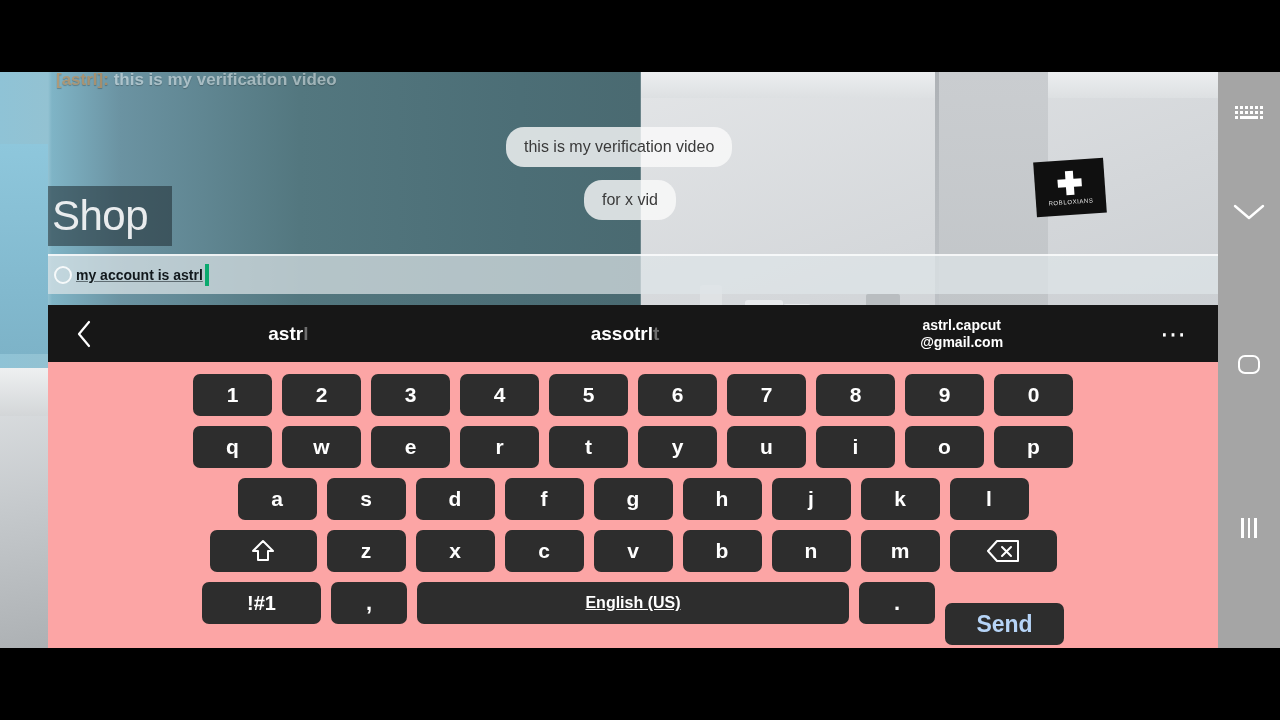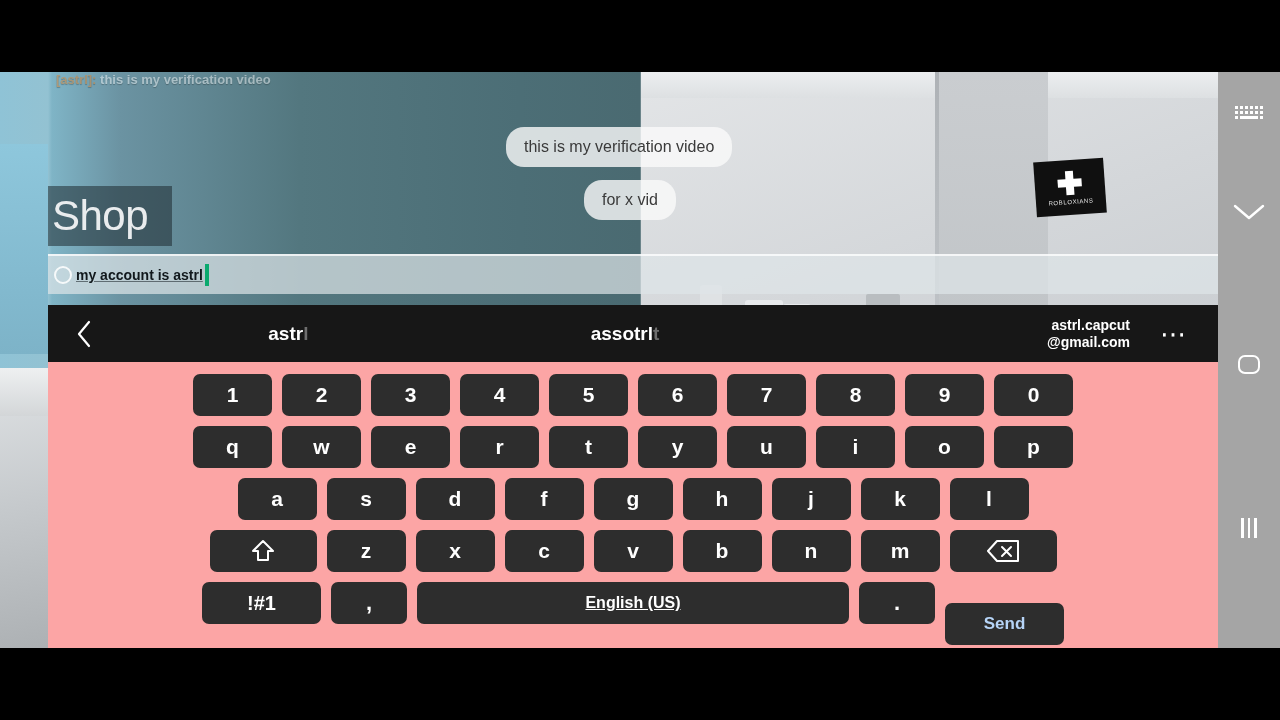--- a/index.html
+++ b/index.html
@@ -141,21 +141,21 @@
   }
   .av-body {
     position:absolute; left:22px; top:64px; width:40px; height:18px;
     background:#16181a; border-radius:4px;
   }
 
   
   #chatlog {
     position:absolute; left:56px; top:0px; width:520px; z-index:12;
     font-family:"Liberation Sans", sans-serif;
-    font-size:13px; font-weight:bold;
+    font-size:17px; font-weight:bold;
     text-shadow:0 1px 1px rgba(0,0,0,.55);
   }
   .chat-line { padding:0 0 1px 0; line-height:15px; white-space:nowrap; }
   .chat-name { color:#e67e22; }
   .chat-msg  { color:#ffffff; }
   .chat-line.faded { opacity:.45; }
 
   
   .rb-btn {
     position:absolute; left:48px; width:124px; height:60px; z-index:11;
@@ -215,21 +215,21 @@
   .sugg-back {
     width:72px; height:57px; display:flex; align-items:center; justify-content:center;
     flex:none;
   }
   .sugg-back svg { display:block; }
   .sugg {
     flex:1; text-align:center; color:#ffffff;
     font-size:19px; font-weight:bold; line-height:20px;
   }
   .sugg .dim { color:#6e6e6e; }
-  .sugg.two-line { font-size:14px; line-height:17px; font-weight:bold;text-align:right; }
+  .sugg.two-line { font-size:14px; line-height:17px; font-weight:bold; }
   .sugg-more {
     width:88px; flex:none; text-align:center; color:#ffffff;
     font-size:26px; letter-spacing:2px; line-height:20px;
   }
 
   
   .krow { display:flex; justify-content:center; align-items:center; }
   .krow.r1 { height:52px; margin-top:7px; gap:10px; }
   .krow.r2 { height:52px; margin-top:0px;  gap:10px; }
   .krow.r3 { height:52px; margin-top:0px;  gap:10px; }
@@ -243,21 +243,21 @@
   }
   .key.num { width:79px; height:42px; }
   .key.ltr { width:79px; height:42px; }
   .key.hr  { width:79px; height:42px; }
   .key.shift { width:107px; height:42px; }
   .key.back  { width:107px; height:42px; }
   .key.sym   { width:119px; height:42px; font-size:20px; }
   .key.comma { width:76px; height:42px; font-size:22px; }
   .key.space { width:432px; height:42px; font-size:16px; font-weight:bold;text-decoration:underline; }
   .key.period{ width:76px; height:42px; font-size:22px; }
-  .key.send  { width:119px; height:42px; color:#b6d4f7; font-size:17px;margin-top:42px; }
+  .key.send  { width:119px; height:42px; color:#b6d4f7; font-size:23px;margin-top:42px; }
   .ic-shift svg, .ic-back svg { display:block; }
 </style>
 </head>
 <body>
 
 <div id="screen">
 
   <div id="game">
     <div class="room-bg"></div>
     <div class="wall-right"></div>

